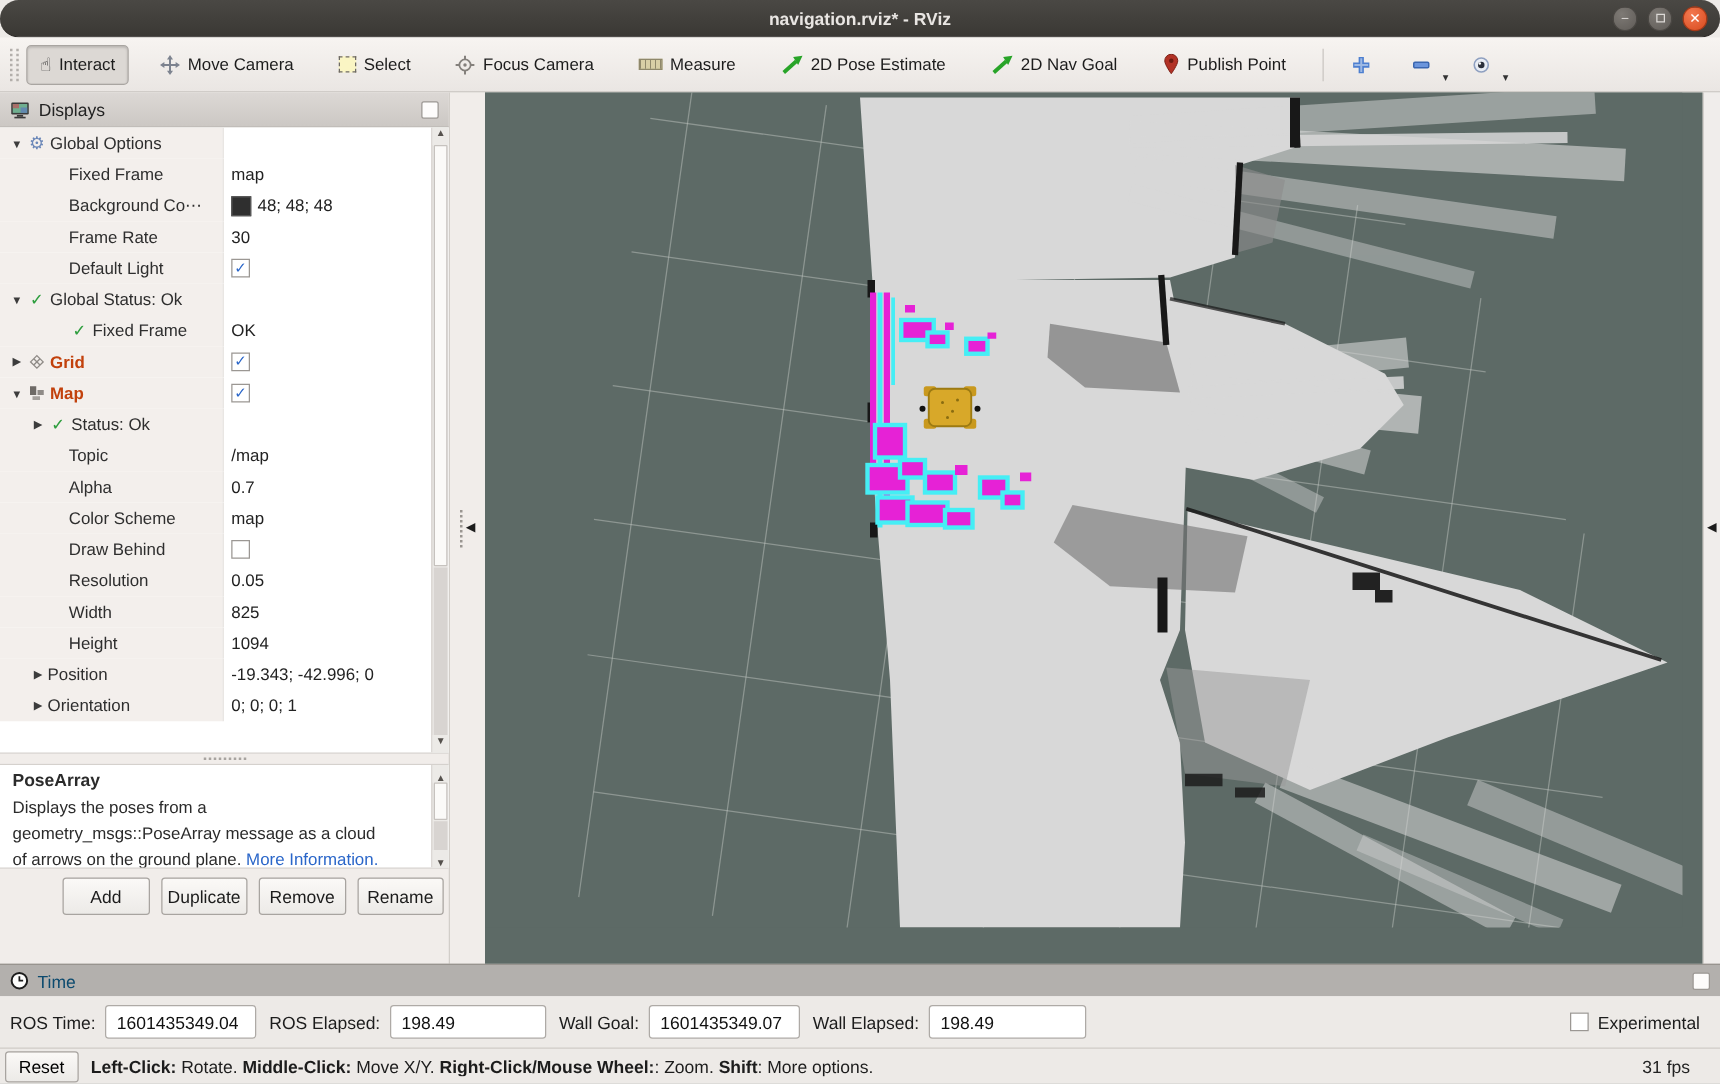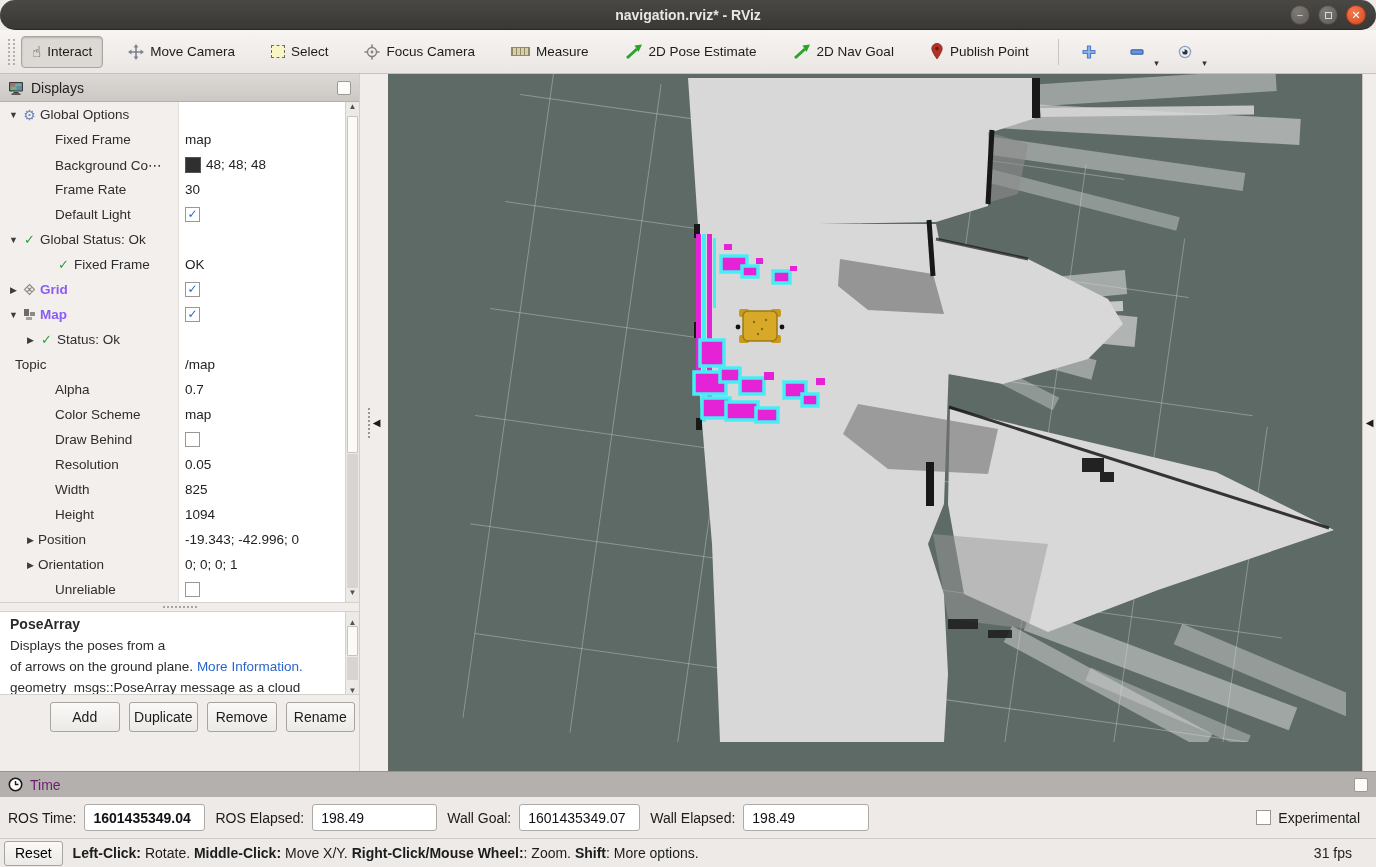--- a/index.html
+++ b/index.html
@@ -50,21 +50,21 @@
   .tree { position:relative; flex:0 0 501px; background:#fff; overflow:hidden; border-bottom:1px solid #d5d1cd; }
   .tree-rows { position:absolute; left:0; top:0; right:14px; }
   .trow { display:flex; height:25px; align-items:center; font-size:13.5px; }
   .tcell-l { width:178px; flex:0 0 178px; background:#f3efec; height:100%; display:flex; align-items:center; overflow:hidden; white-space:nowrap; }
   .tcell-v { flex:1; height:100%; display:flex; align-items:center; background:#fff; border-left:1px solid #e2deda; padding-left:6px; gap:5px; overflow:hidden; white-space:nowrap; }
   .exp { width:15px; flex:0 0 15px; font-size:9px; color:#3c3c3c; text-align:center; }
   .ic { width:17px; flex:0 0 17px; text-align:center; margin-right:2px; }
   .ic.gear { color:#6b87b8; font-size:14px; }
   .ic.chk { color:#2e9e3e; font-weight:bold; font-size:13px; }
   .lbl { color:#2e2e2e; }
-  .lbl.disp { color:#8b5cf6; font-weight:bold; }
+  .lbl.disp { color:#c2410c; font-weight:bold; }
   .val { color:#222; }
   .cb { width:15px; height:15px; border:1px solid #9b9793; background:#fff; font-size:12px; line-height:13px;
         text-align:center; color:#2a66c9; font-weight:bold; flex:0 0 15px; }
   .swatch { width:16px; height:16px; border:1px solid #555; flex:0 0 16px; }
 
   
   .vscroll { position:absolute; top:0; right:0; width:14px; bottom:0; background:#eceae7; border-left:1px solid #d5d1cd; }
   .vscroll .arr { position:absolute; left:0; right:0; height:14px; text-align:center; font-size:8px; color:#55514d; background:#eceae7; }
   .vscroll .arr.up { top:0; } .vscroll .arr.dn { bottom:0; }
   .vscroll .thumb { position:absolute; left:1px; right:1px; background:#fbfaf8; border:1px solid #c6c2be; border-radius:1px; }
@@ -89,26 +89,26 @@
   .vsplit .arrow, .right-strip .arrow { font-size:10px; color:#1c1c1c; }
 
   .viewport-wrap { flex:1; min-width:0; position:relative; background:var(--vp-bg,#5d6a66); }
   .viewport-wrap svg { display:block; }
 
   .right-strip { width:14px; flex:0 0 14px; background:#f0edeb; border-left:1px solid #c9c5c1;
                  display:flex; align-items:center; justify-content:center; }
 
   
   .time-hdr { height:26px; background:#b3b0ad; border-top:1px solid #98948f; display:flex; align-items:center;
-              gap:7px; padding:0 8px; font-size:14px; color:#701a75; flex:0 0 26px; }
+              gap:7px; padding:0 8px; font-size:14px; color:#0c4a6e; flex:0 0 26px; }
   .time-body { height:41px; background:#edeae7; display:flex; align-items:center; padding:0 8px; gap:10px; flex:0 0 41px; }
   .time-field { display:flex; align-items:center; gap:8px; font-size:14px; }
   .time-field input { height:27px; border:1px solid #aeaaa6; border-radius:3px; background:#fff; padding:0 8px;
                       font-size:14px; font-family:inherit; color:#111; }
-  .w-rostime { width:121px;font-weight:bold; } .w-roselapsed { width:125px; } .w-walltime { width:121px; } .w-wallelapsed { width:126px; }
+  .w-rostime { width:121px; } .w-roselapsed { width:125px; } .w-walltime { width:121px; } .w-wallelapsed { width:126px; }
   .exp-check { margin-left:auto; display:flex; align-items:center; gap:7px; font-size:14px; padding-right:8px; }
 
   
   .statusbar { height:29px; background:#edeae7; border-top:1px solid #cfcbc7; display:flex; align-items:center;
                padding:0 10px 0 4px; gap:10px; font-size:14px; flex:0 0 29px; }
   .reset-btn { height:25px; padding:0 10px; background:linear-gradient(#fbf9f7,#eceae7); border:1px solid #a8a4a0;
                border-radius:3px; font-size:14px; font-family:inherit; }
   .help { flex:1; white-space:nowrap; overflow:hidden; }
   .help .b { font-weight:bold; }
   .fps { margin-left:auto; padding-right:14px; color:#222; }
@@ -330,21 +330,21 @@
             </div>
             <div class="trow">
               <div class="tcell-l" style="padding-left: 23px;">
                 <span class="exp">▶</span>
                 <span class="ic chk">✓</span>
                 <span class="lbl">Status: Ok</span>
               </div>
               <div class="tcell-v"></div>
             </div>
             <div class="trow">
-              <div class="tcell-l" style="">
+              <div class="tcell-l" style="padding-left: 40px;">
                 <span class="exp"></span>
                 <span class="lbl">Topic</span>
               </div>
               <div class="tcell-v">
                 <span class="val">/map</span>
               </div>
             </div>
             <div class="trow">
               <div class="tcell-l" style="padding-left: 40px;">
                 <span class="exp"></span>
@@ -408,49 +408,40 @@
                 <span class="val">-19.343; -42.996; 0</span>
               </div>
             </div>
             <div class="trow">
               <div class="tcell-l" style="padding-left: 23px;">
                 <span class="exp">▶</span>
                 <span class="lbl">Orientation</span>
               </div>
               <div class="tcell-v">
                 <span class="val">0; 0; 0; 1</span>
-              </div>
-            </div>
-            <div class="trow">
-              <div class="tcell-l" style="padding-left: 40px;">
-                <span class="exp"></span>
-                <span class="lbl">Unreliable</span>
-              </div>
-              <div class="tcell-v">
-                <span class="cb"></span>
               </div>
             </div>
           </div>
         <div class="vscroll">
           <div class="arr up">▲</div>
           <div class="thumb" style="top:14px; height:337px;"></div>
           <div class="trackdark" style="top:352px; bottom:14px;"></div>
           <div class="arr dn">▼</div>
         </div>
       </div>
 
       <div class="hsplit">
           <div class="dots"></div>
         </div>
 
       <div class="desc">
         <div><b>PoseArray</b></div>
         <div>Displays the poses from a</div>
+        <div>geometry_msgs::PoseArray message as a cloud</div>
         <div><span>of arrows on the ground plane. </span><span class="link">More Information.</span></div>
-        <div>geometry_msgs::PoseArray message as a cloud</div>
         <div class="vscroll">
           <div class="arr up">▲</div>
           <div class="thumb" style="top:14px; height:30px;"></div>
           <div class="trackdark" style="top:45px; bottom:14px;"></div>
           <div class="arr dn">▼</div>
         </div>
       </div>
 
       <div class="btn-row">
         <button class="pbtn">Add</button>

